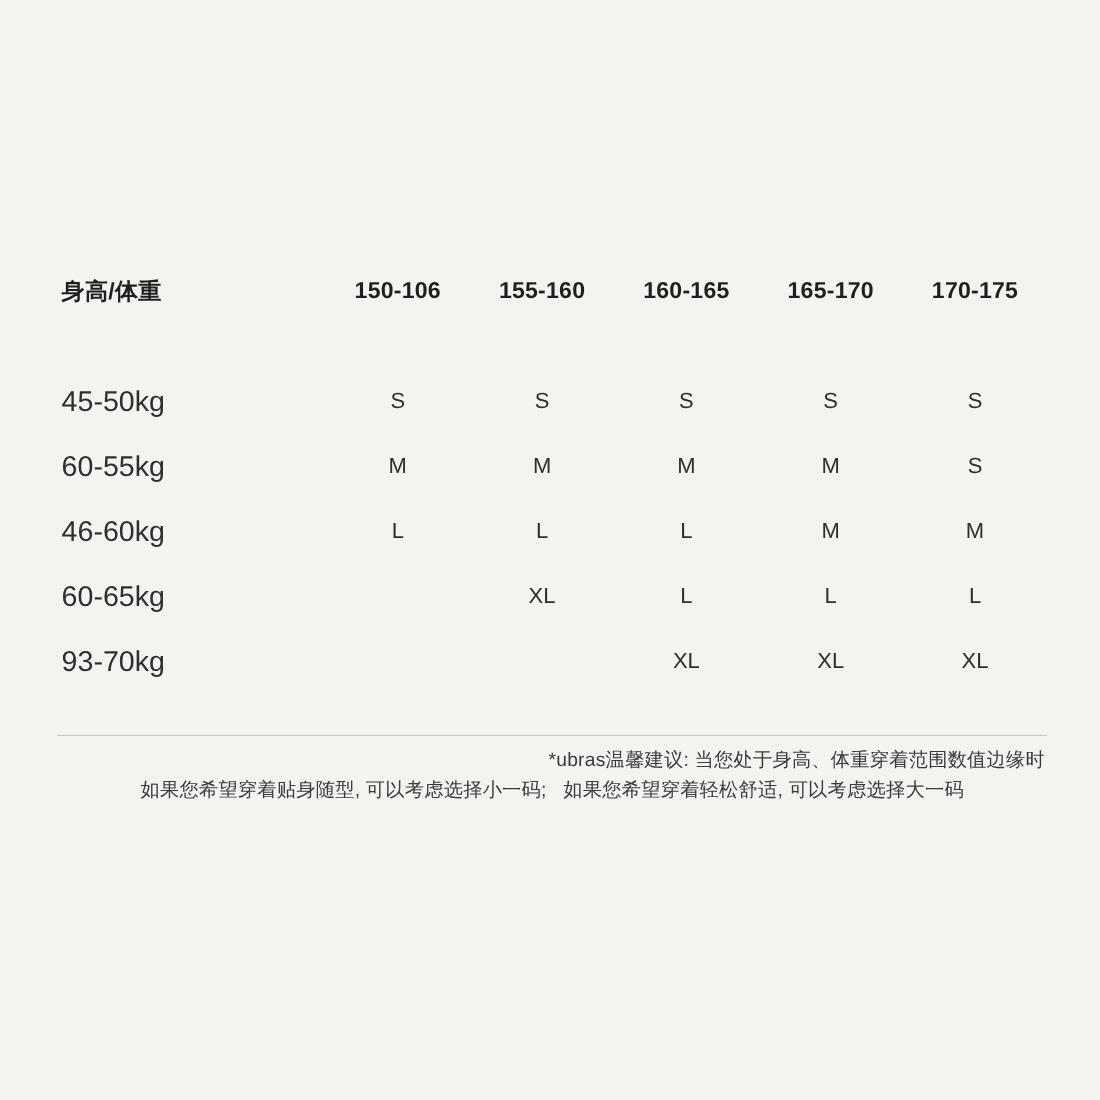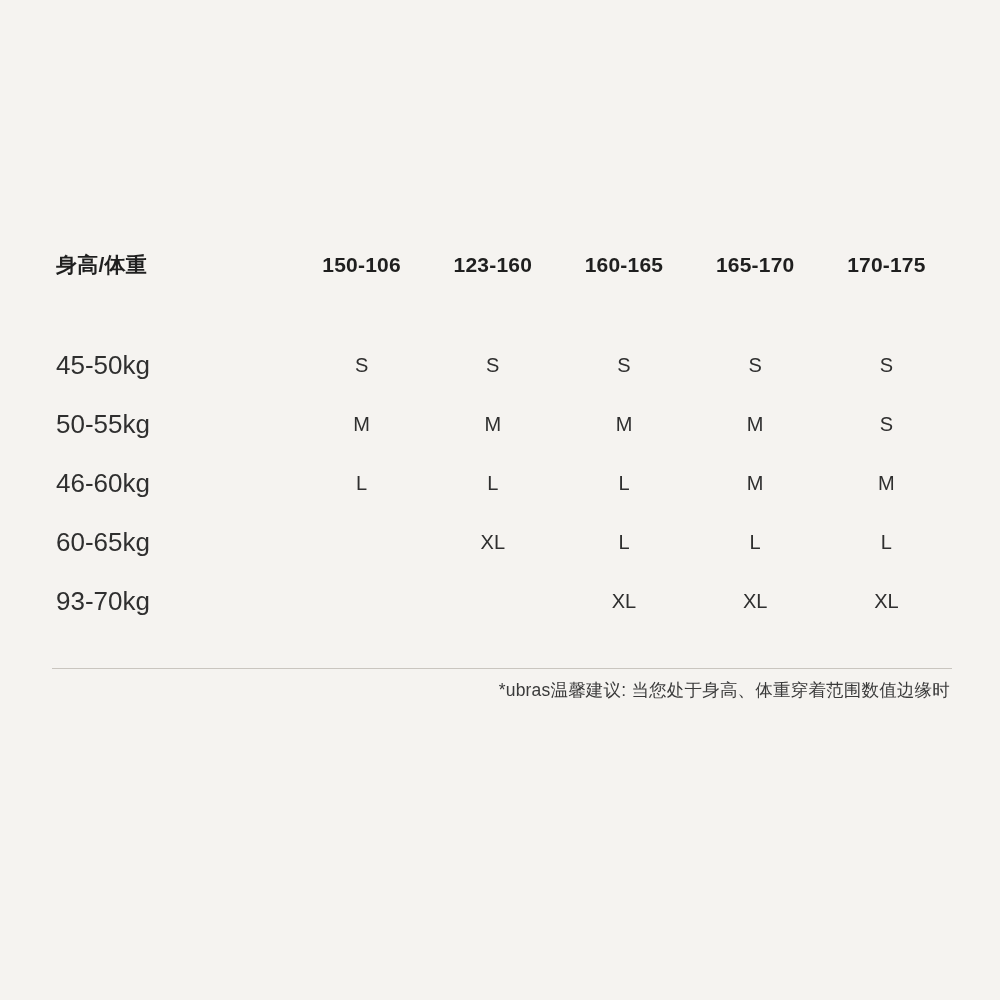--- a/index.html
+++ b/index.html
@@ -100,21 +100,21 @@
 </head>
 <body>
 
 <div class="page">
 
   <table class="size-table">
     <thead>
       <tr class="head-row">
         <th class="corner">身高/体重</th>
         <th>150-106</th>
-        <th>123-160</th>
+        <th>155-160</th>
         <th>160-165</th>
         <th>165-170</th>
         <th>170-175</th>
       </tr>
     </thead>
     <tbody>
       <tr class="spacer-row">
         <td></td>
         <td></td>
         <td></td>
@@ -126,21 +126,21 @@
       <tr class="body-row">
         <td class="rowlabel">45-50kg</td>
         <td>S</td>
         <td>S</td>
         <td>S</td>
         <td>S</td>
         <td>S</td>
       </tr>
 
       <tr class="body-row">
-        <td class="rowlabel">50-55kg</td>
+        <td class="rowlabel">60-55kg</td>
         <td>M</td>
         <td>M</td>
         <td>M</td>
         <td>M</td>
         <td>S</td>
       </tr>
 
       <tr class="body-row">
         <td class="rowlabel">46-60kg</td>
         <td>L</td>
@@ -167,15 +167,16 @@
         <td>XL</td>
         <td>XL</td>
       </tr>
     </tbody>
   </table>
 
   <div class="divider"></div>
 
   <div class="notes">
     <div class="note-line-1">*ubras温馨建议: 当您处于身高、体重穿着范围数值边缘时</div>
+    <div class="note-line-2">如果您希望穿着贴身随型, 可以考虑选择小一码;   如果您希望穿着轻松舒适, 可以考虑选择大一码</div>
   </div>
 
 </div>
 
 </body></html>

